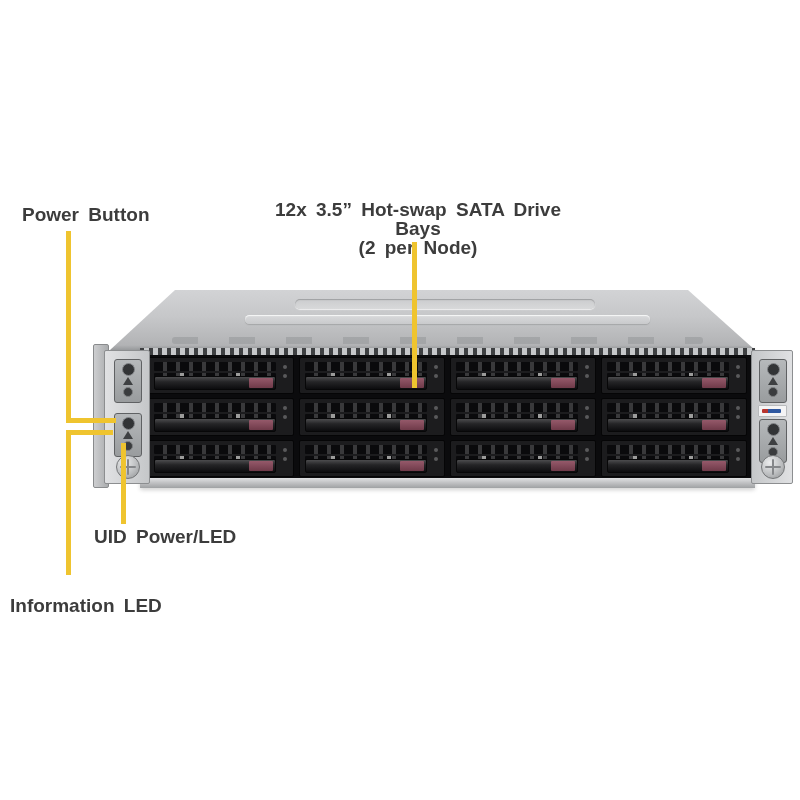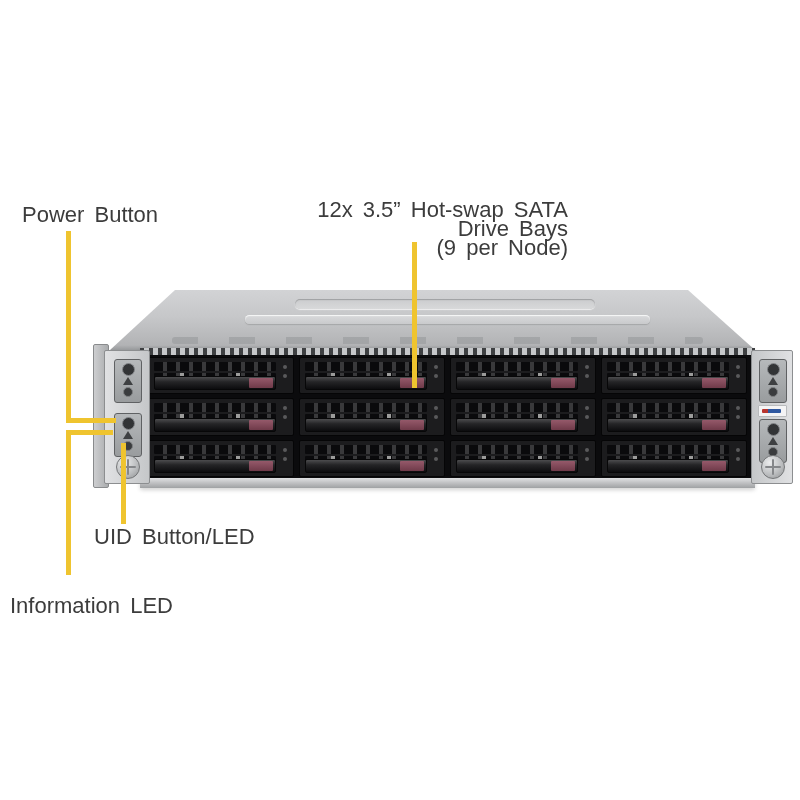--- a/index.html
+++ b/index.html
@@ -3,24 +3,24 @@
 <meta charset="utf-8">
 <style>
   html,body{margin:0;padding:0;}
   body{
     width:800px;height:800px;background:#ffffff;position:relative;overflow:hidden;
     font-family:"Liberation Sans", sans-serif;
   }
 
   
   .callout-label{
-    position:absolute;color:var(--text,#3c3c3c);font-size:22px;line-height:19px;
-    word-spacing:4px;white-space:nowrap;
-  }
-  .callout-label.center{white-space:normal;text-align:right;}
+    position:absolute;color:var(--text,#3c3c3c);font-size:19px;line-height:19px;
+    word-spacing:4px;white-space:nowrap;font-weight:bold;
+  }
+  .callout-label.center{white-space:normal;text-align:center;}
 
   
   .cline{position:absolute;background:var(--callout,#efc42f);z-index:6;}
 
   
   .top-panel{
     position:absolute;left:110px;top:290px;width:645px;height:60px;z-index:1;
     clip-path:polygon(65px 0px, 578px 0px, 645px 60px, 0px 60px);
     background:linear-gradient(180deg,#d2d3d5 0%,#c6c7c9 45%,#b2b3b5 92%,#97999b 100%);
   }
@@ -127,24 +127,24 @@
     background:linear-gradient(90deg,#b8352f 0 34%,#2f58a0 34% 100%);border-radius:1px;
   }
 </style>
 </head>
 <body>
 
 <div class="callout-label" style="left:22px;top:205px;">Power Button</div>
 
 <div class="callout-label center" style="left:268px;top:200px;width:300px;">
   <span>12x 3.5” Hot-swap SATA Drive Bays</span><br>
-  <span>(9 per Node)</span>
-</div>
-
-<div class="callout-label" style="left:94px;top:527px;">UID Button/LED</div>
+  <span>(2 per Node)</span>
+</div>
+
+<div class="callout-label" style="left:94px;top:527px;">UID Power/LED</div>
 
 <div class="callout-label" style="left:10px;top:596px;">Information LED</div>
 
 <div class="cline" style="left:66px;top:231px;width:5px;height:190px;"></div>
 <div class="cline" style="left:66px;top:418px;width:50px;height:5px;"></div>
 
 <div class="cline" style="left:66px;top:430px;width:47px;height:5px;"></div>
 <div class="cline" style="left:66px;top:430px;width:5px;height:145px;"></div>
 
 <div class="cline" style="left:121px;top:443px;width:5px;height:81px;"></div>

